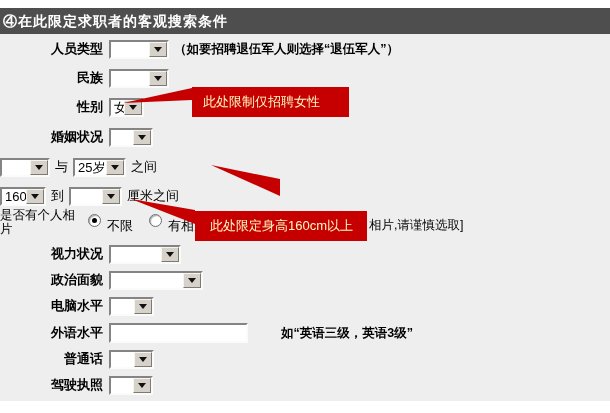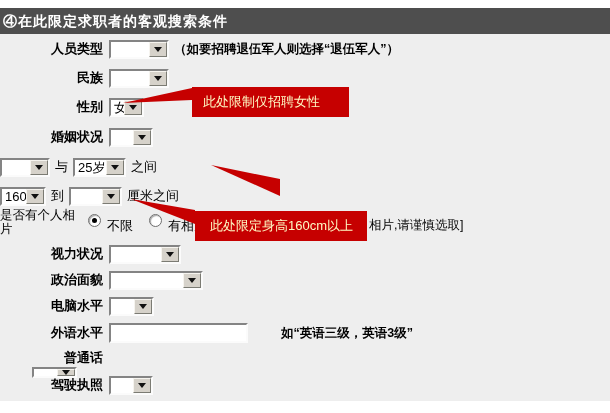--- a/index.html
+++ b/index.html
@@ -160,21 +160,21 @@
         </span>
     </span>
   </div>
 
   <div class="row" style="top:323px;">
     <span class="lbl">外语水平</span>
     <input class="tbox" style="width: 139px;" value="">
     <span class="hint" style="margin-left:33px;">如“英语三级，英语3级”</span>
   </div>
 
-  <div class="row" style="top:349px;flex-direction:column;">
+  <div class="row" style="top:349px;">
     <span class="lbl">普通话</span>
     <span class="dd" style="width:45px;">
       <span class="dd-field"></span>
       <span class="dd-btn">
           <span class="dd-arrow"></span>
         </span>
     </span>
   </div>
 
   <div class="row" style="top:375px;">

